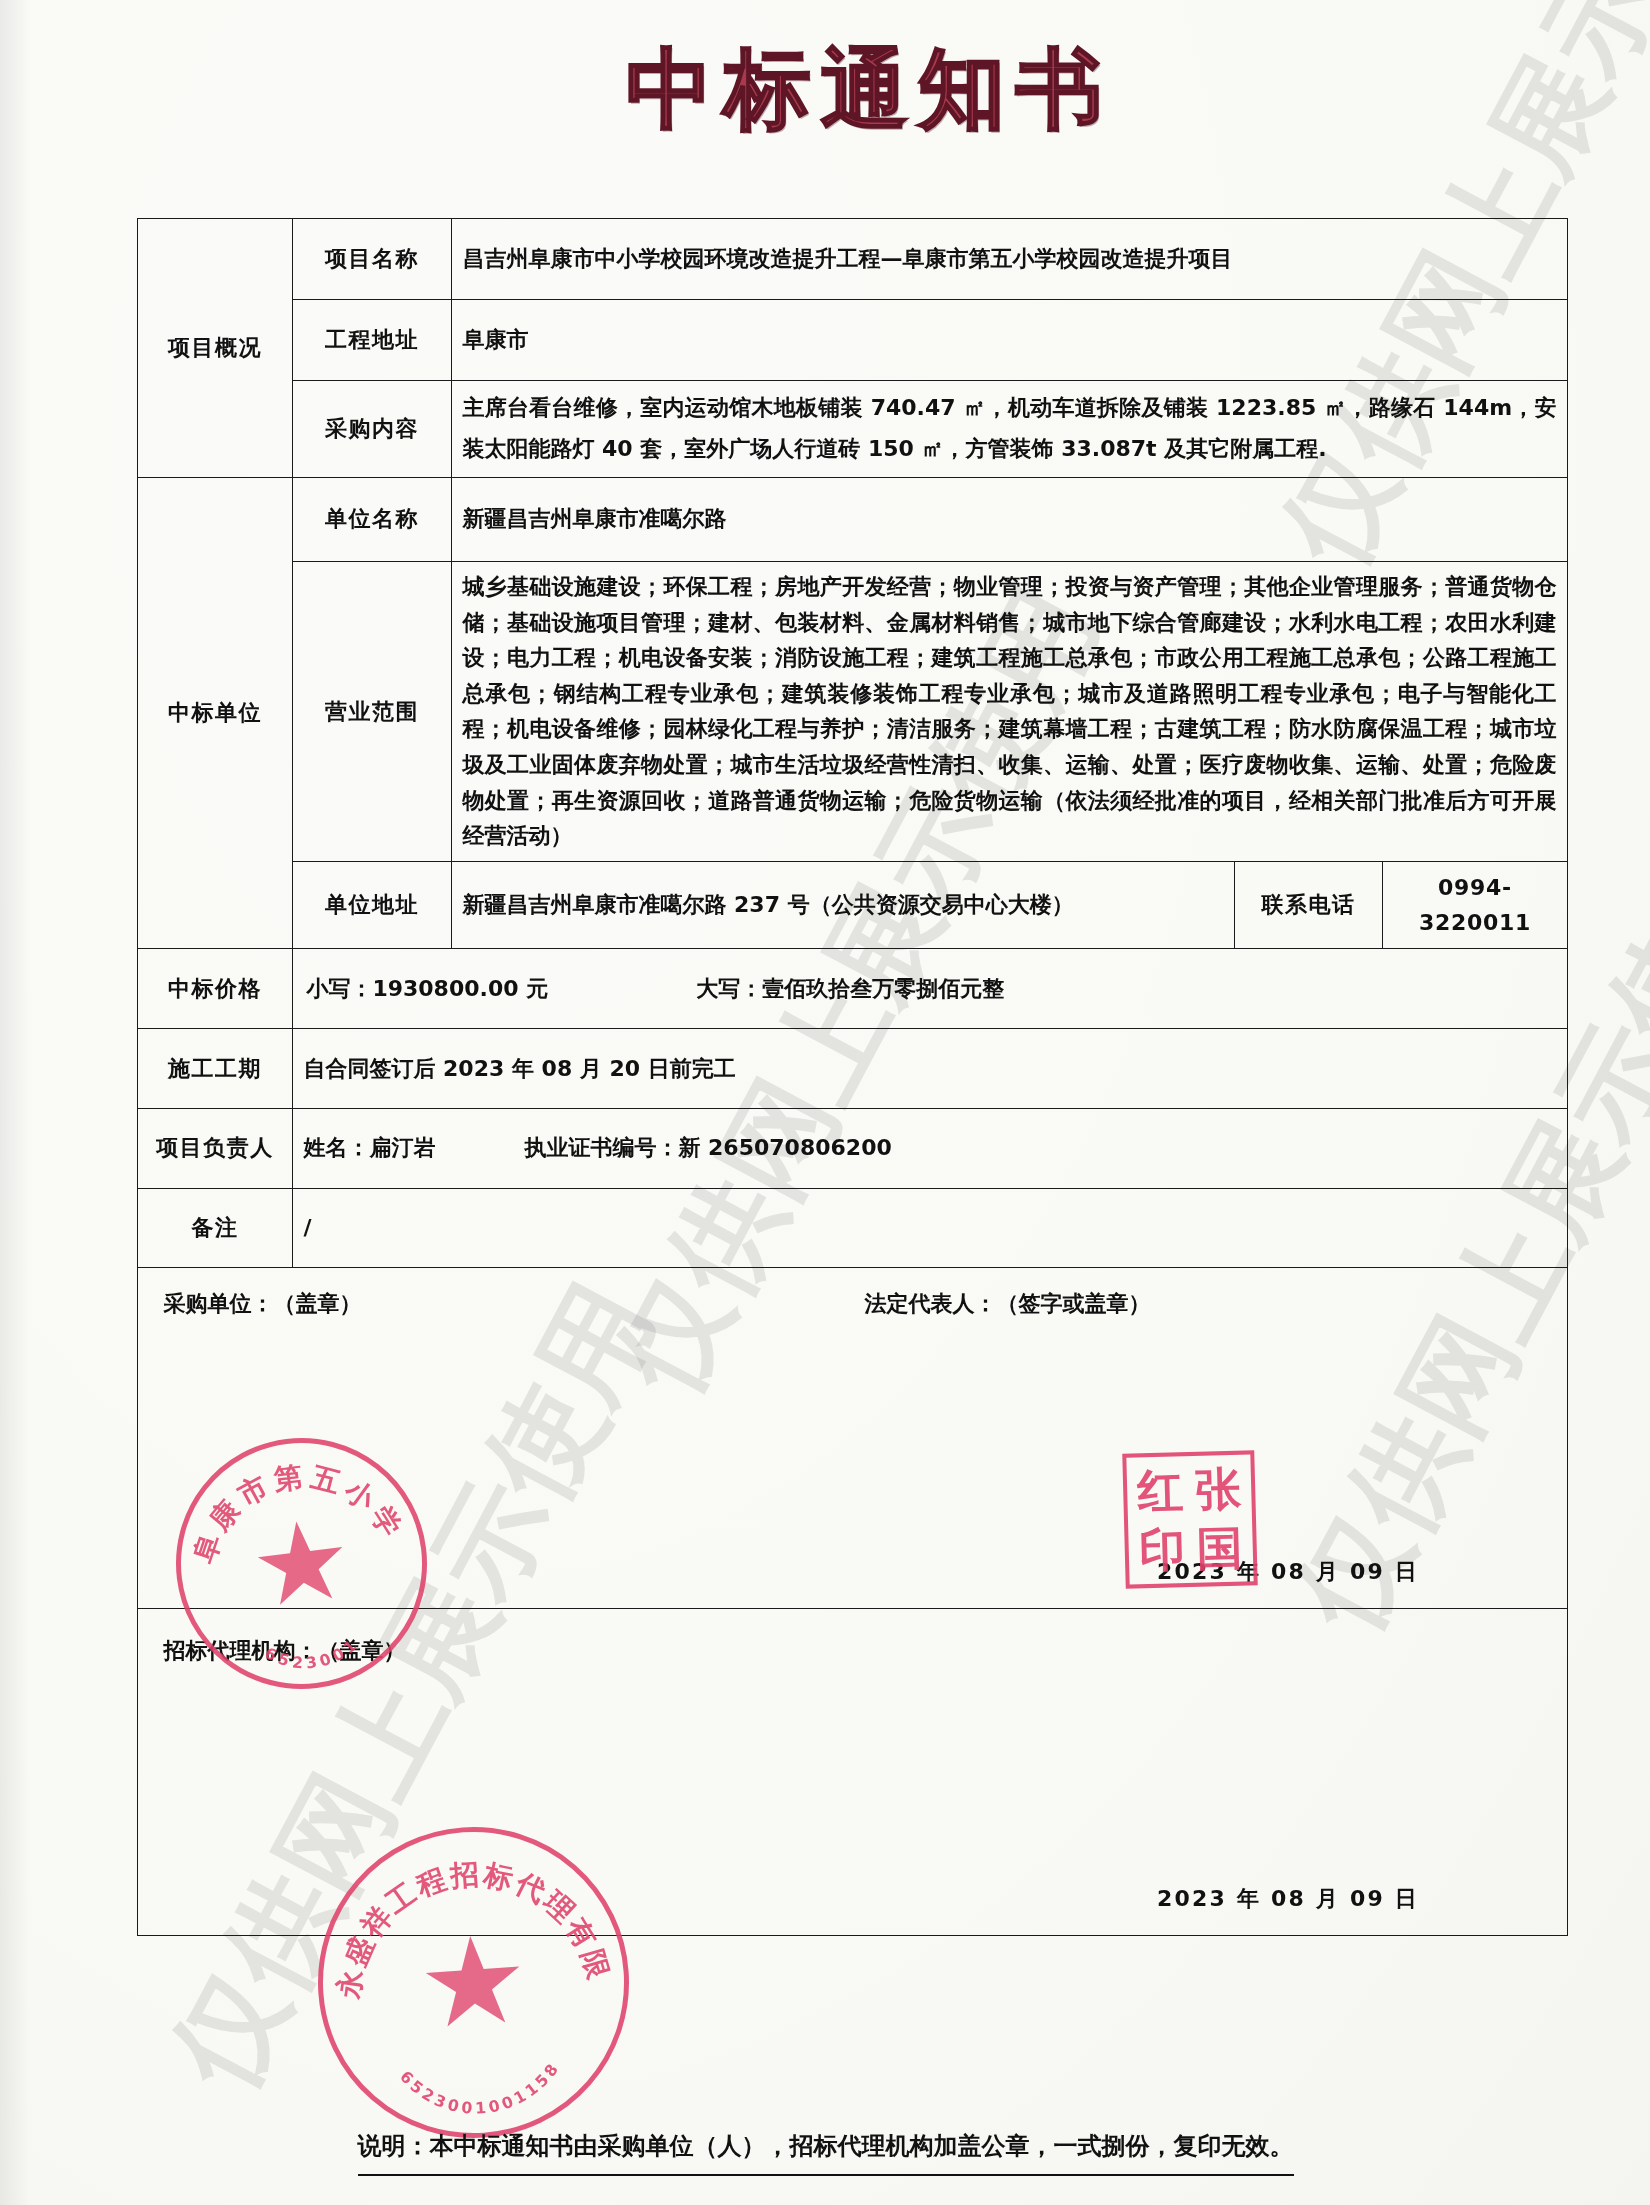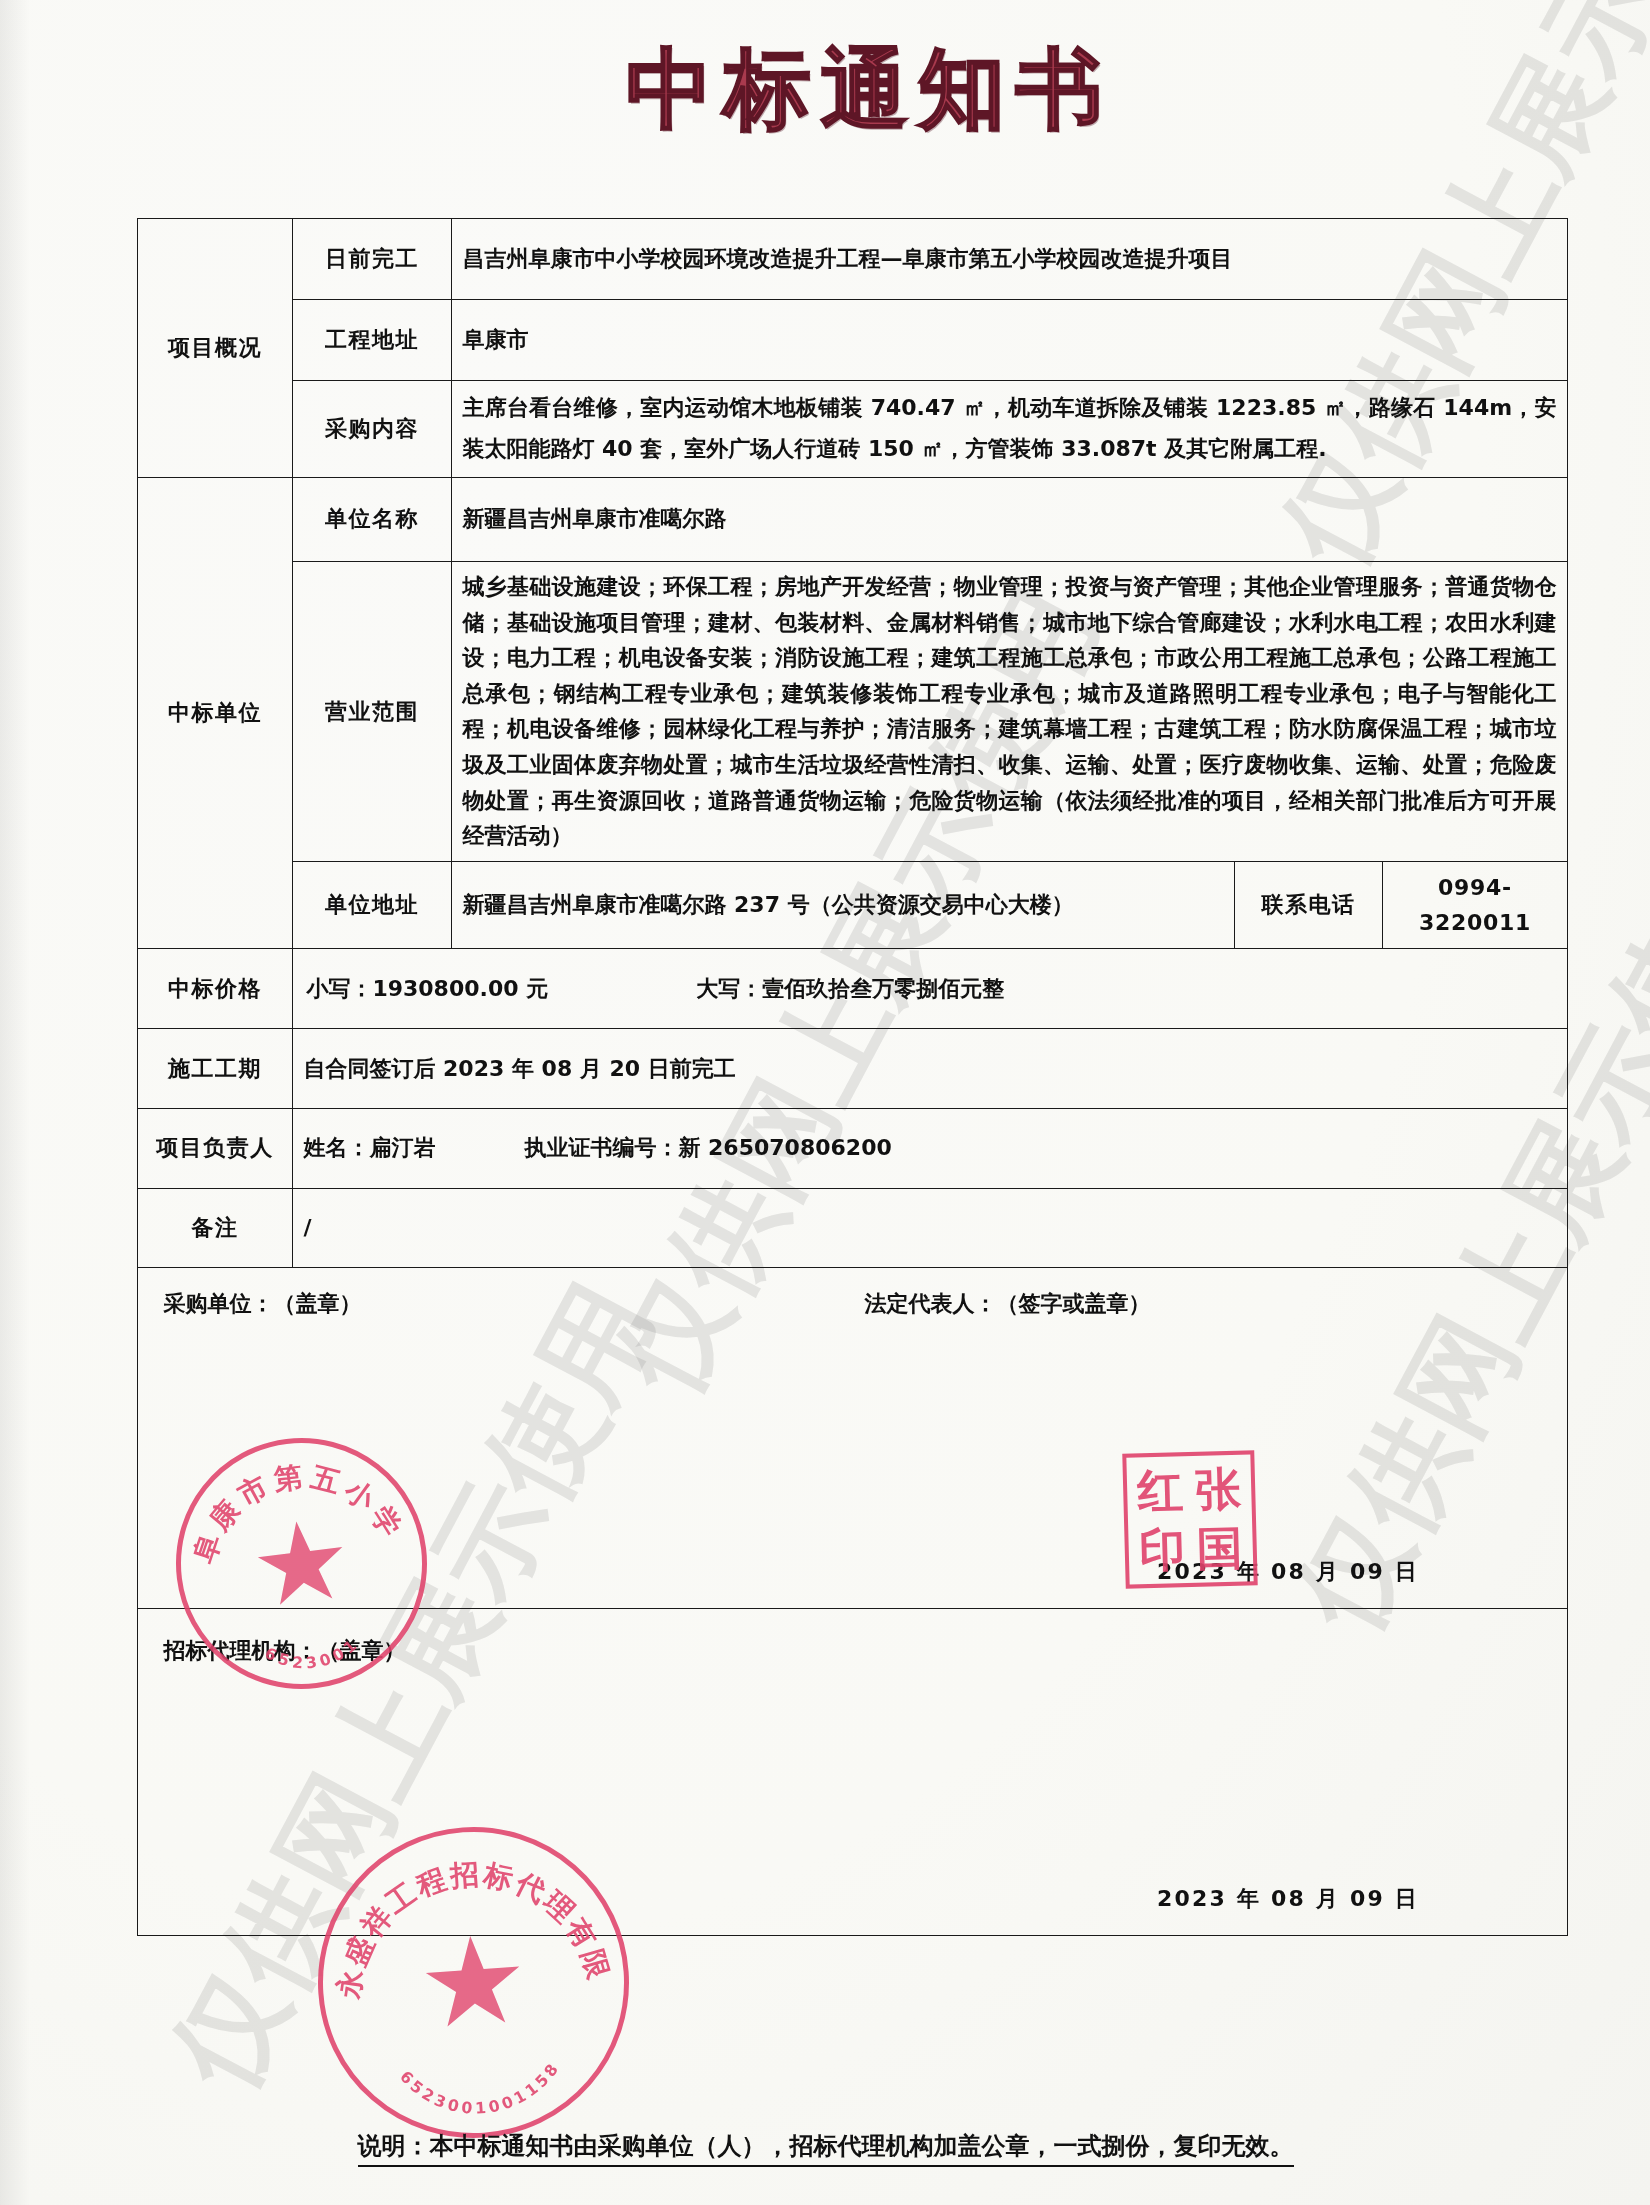--- a/index.html
+++ b/index.html
@@ -136,21 +136,21 @@
     width: 100%;
     top: 2130px;
     text-align: center;
     font-family: "DejaVu Sans", "Liberation Sans", sans-serif;
     font-size: 24px;
     font-weight: 700;
     color: #111;
   }
   .footer-note span {
     border-bottom: 2.2px solid #111;
-    padding-bottom: 5px;
+    padding-bottom: 14px;
     margin-top: 24px;
   }
 
   
   .seal {
     position: absolute;
     pointer-events: none;
   }
   .seal-round {
     border-radius: 50%;
@@ -257,21 +257,21 @@
       <col style="width:155px">
       <col style="width:159px">
       <col>
       <col style="width:148px">
       <col style="width:185px">
     </colgroup>
     <tbody>
 
       <tr>
         <td class="lab-a" rowspan="3">项目概况</td>
-        <td class="lab-b cell-tall-1">日前完工</td>
+        <td class="lab-b cell-tall-1">项目名称</td>
         <td class="val cell-tall-1" colspan="3">昌吉州阜康市中小学校园环境改造提升工程—阜康市第五小学校园改造提升项目</td>
       </tr>
       <tr>
         <td class="lab-b cell-tall-1">工程地址</td>
         <td class="val cell-tall-1" colspan="3">阜康市</td>
       </tr>
       <tr>
         <td class="lab-b">采购内容</td>
         <td class="val scope-cell" colspan="3" style="line-height:1.85;">主席台看台维修，室内运动馆木地板铺装 740.47 ㎡，机动车道拆除及铺装 1223.85 ㎡，路缘石 144m，安装太阳能路灯 40 套，室外广场人行道砖 150 ㎡，方管装饰 33.087t 及其它附属工程.</td>
       </tr>

